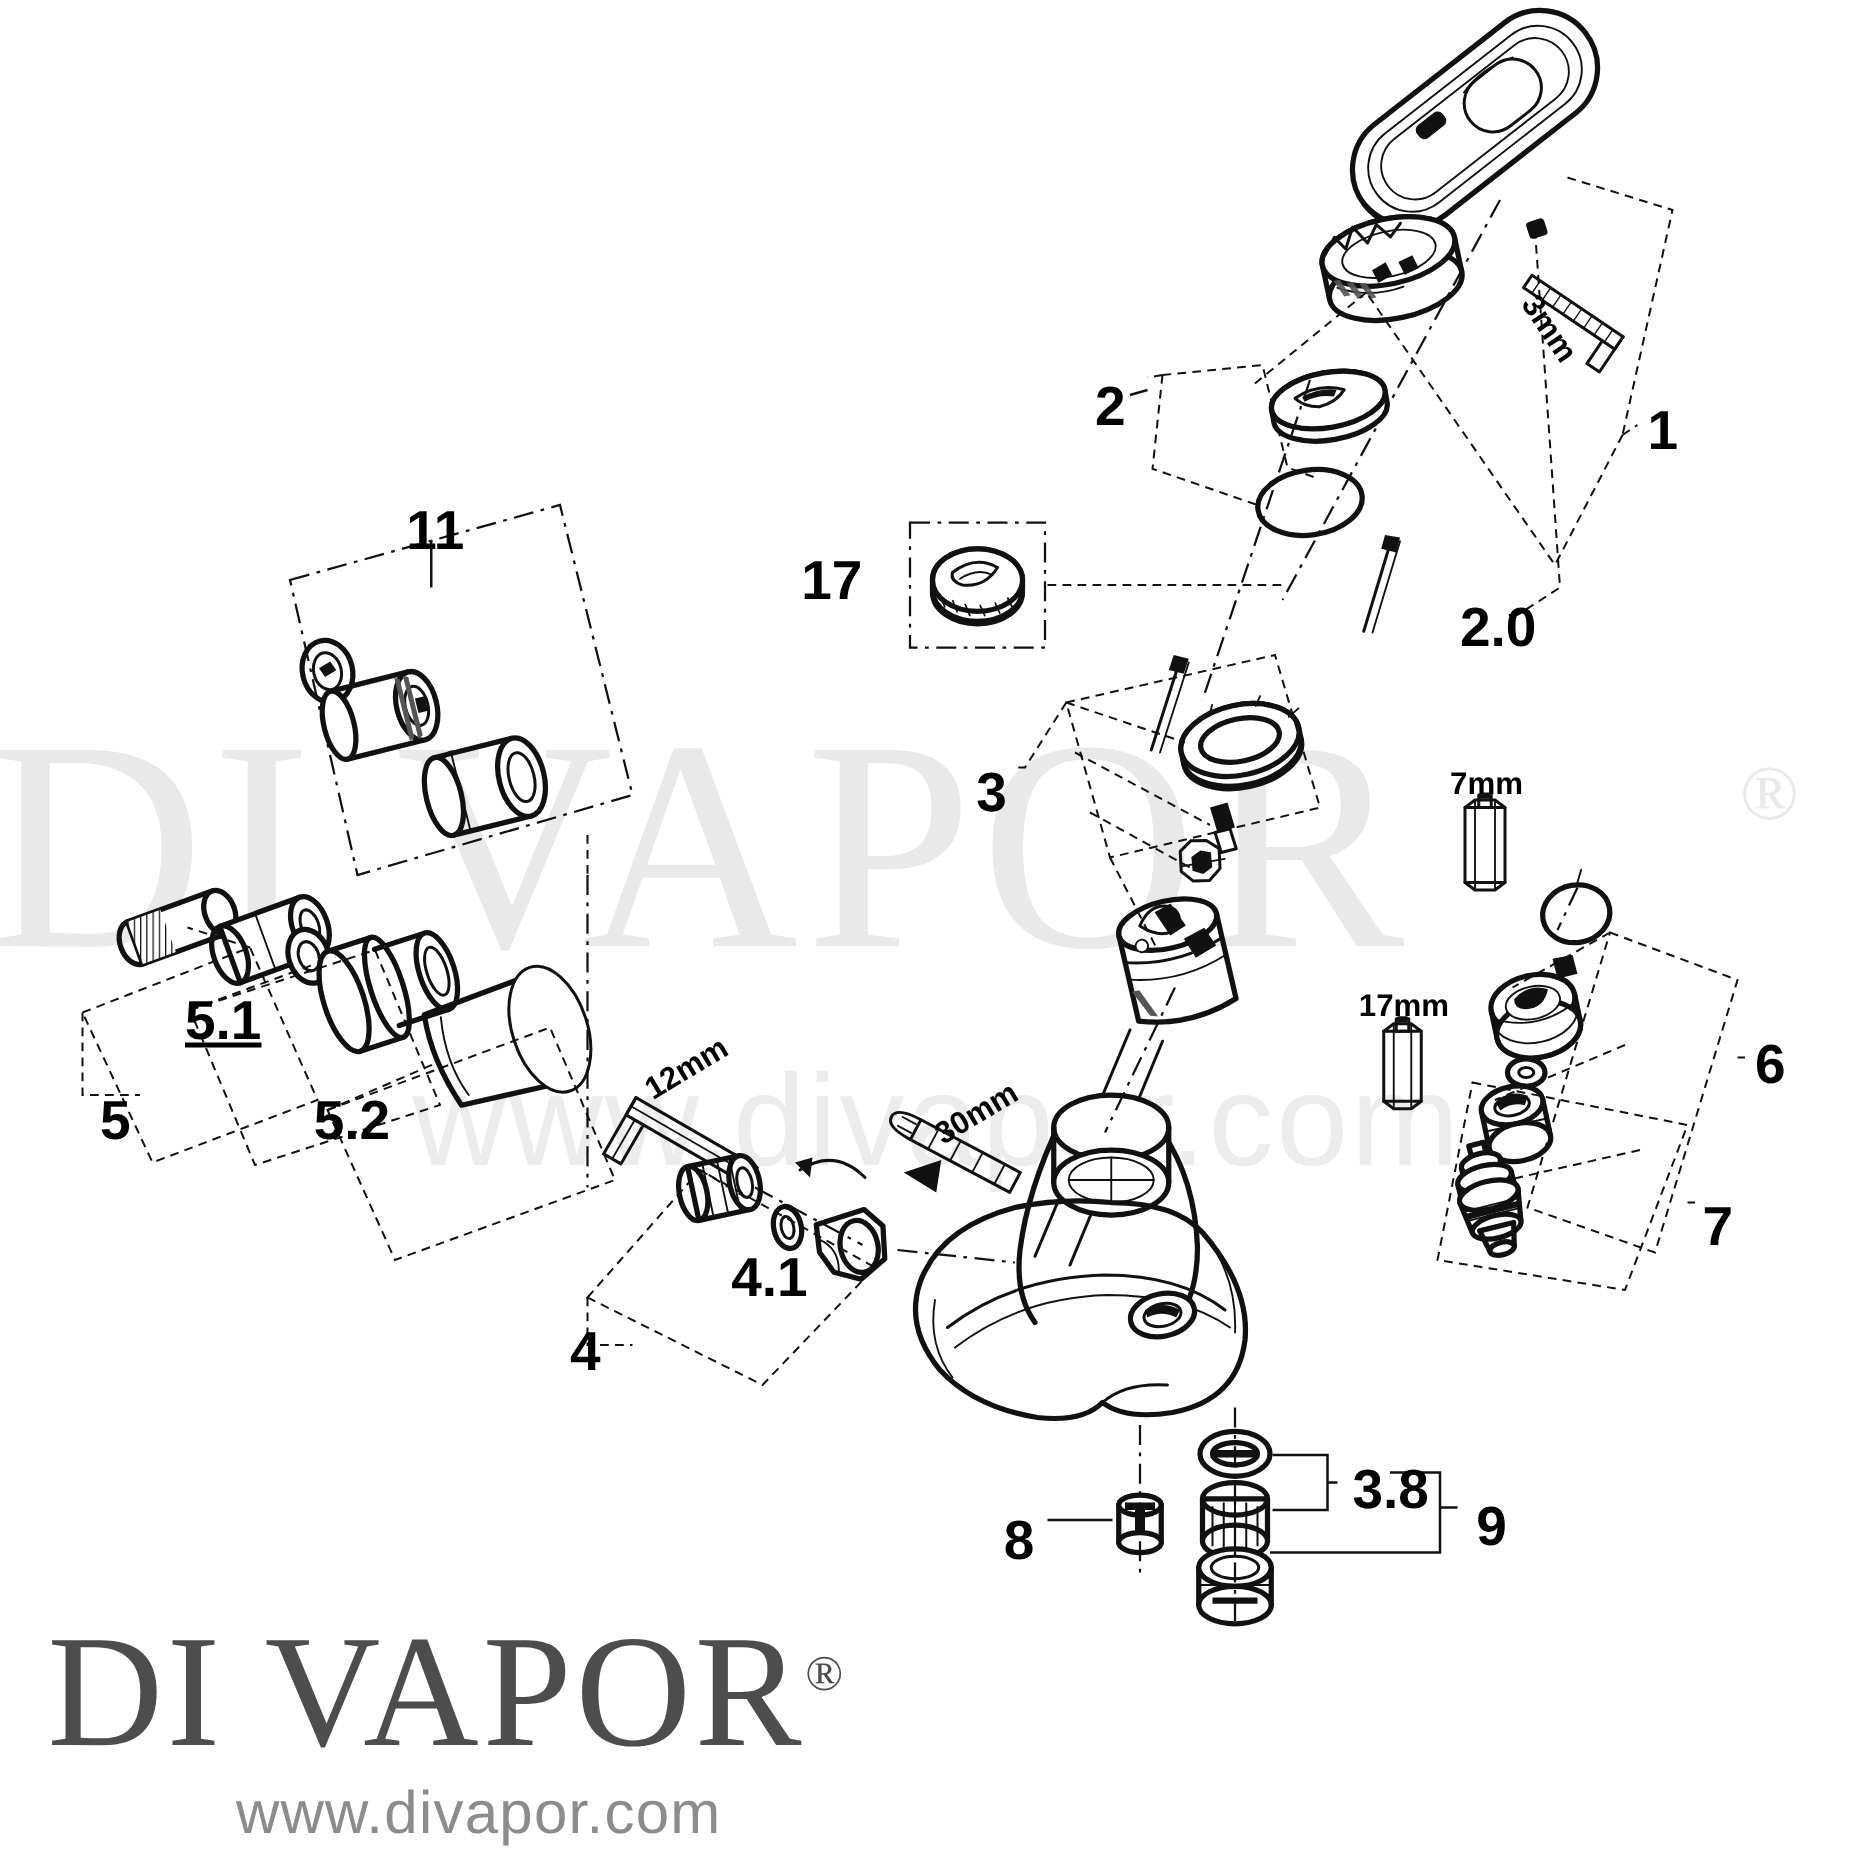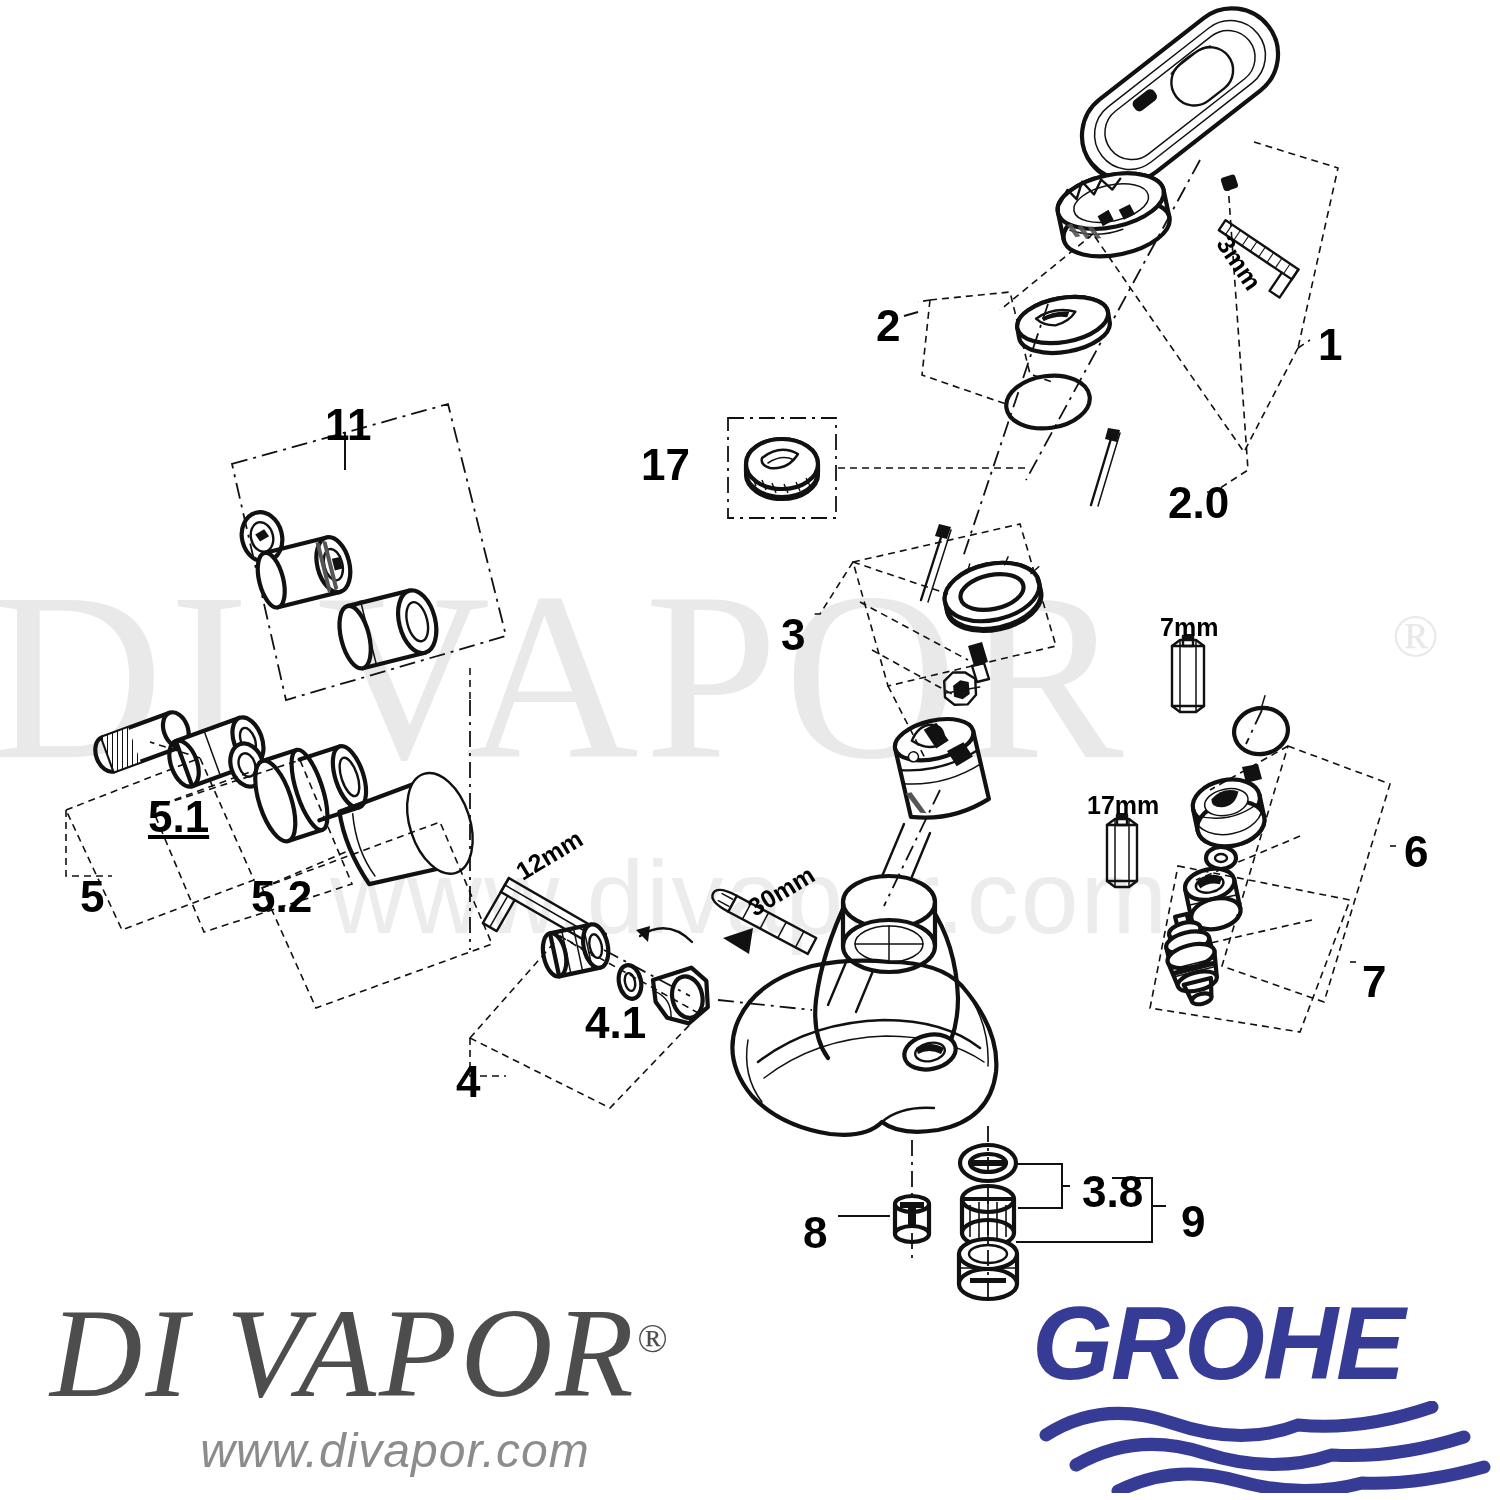--- a/index.html
+++ b/index.html
@@ -9,21 +9,21 @@
   svg.layer{position:absolute;left:0;top:0;width:1500px;height:1500px;overflow:visible;}
   .wm{position:absolute;color:#e9e9e9;user-select:none;pointer-events:none;white-space:nowrap;}
   #wm-main{left:-10px;top:556px;font-family:"Liberation Serif",serif;font-size:240px;letter-spacing:6px;line-height:1;}
   #wm-reg{left:1392px;top:600px;font-family:"Liberation Serif",serif;font-size:62px;}
   #wm-url{left:330px;top:838px;font-family:"Liberation Sans",sans-serif;font-size:104px;color:#ececec;letter-spacing:2px;}
   .callnum{position:absolute;font-family:"Liberation Sans",sans-serif;font-weight:bold;color:#000;
            font-size:44px;line-height:1;white-space:nowrap;}
   .mmlbl{position:absolute;font-family:"Liberation Sans",sans-serif;font-weight:bold;color:#000;
          font-size:25px;line-height:1;white-space:nowrap;}
   
-  #brand{position:absolute;left:12px;top:1285px;width:1352px;height:215px;font-style:italic;}
+  #brand{position:absolute;left:0;top:1285px;width:1352px;height:215px;}
   #divapor{position:absolute;left:38px;top:4px;width:740px;}
   #dv-word{font-family:"Liberation Serif",serif;font-size:128px;color:#4d4d4d;letter-spacing:3px;line-height:1;white-space:nowrap;}
   #dv-reg{font-family:"Liberation Serif",serif;font-size:40px;vertical-align:super;color:#4d4d4d;}
   #dv-url{font-family:"Liberation Sans",sans-serif;font-size:48px;color:#8c8c8c;letter-spacing:1px;
           text-align:center;width:690px;margin-top:6px;}
   #grohe{position:absolute;left:1020px;top:6px;width:470px;height:200px;}
   #grohe-word{font-family:"Liberation Sans",sans-serif;font-weight:bold;font-size:104px;
               letter-spacing:-2px;line-height:1;white-space:nowrap;}
 </style>
 </head>
@@ -588,25 +588,15 @@
     </div>
 
   <div id="brand">
     <div id="divapor">
       <div id="dv-word">
         <span>DI VAPOR</span><span id="dv-reg">®</span>
       </div>
       <div id="dv-url">www.divapor.com</div>
     </div>
 
-    <div id="grohe">
-      <div id="grohe-word" style="color: rgb(54, 60, 150);">GROHE</div>
-      <svg width="470" height="92" viewBox="0 0 470 92" style="display:block;margin-top:6px">
-        <g fill="none" stroke="#363c96" stroke-width="13" stroke-linecap="round">
-          <path d="M14 34 Q70 -2 140 22 T266 24 Q330 30 400 6"></path>
-          <path d="M44 64 Q104 30 172 52 T300 54 Q362 58 432 36"></path>
-          <path d="M86 90 Q142 62 206 80 T330 82 Q388 84 452 66"></path>
-        </g>
-      </svg>
-    </div>
   </div>
 
 </div>
 
 </body></html>

